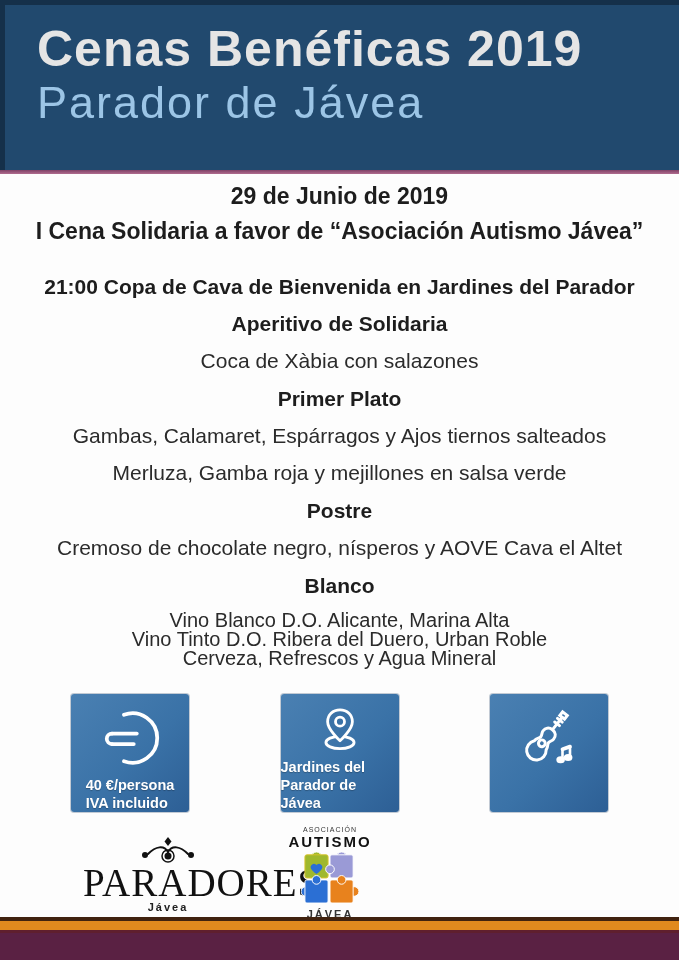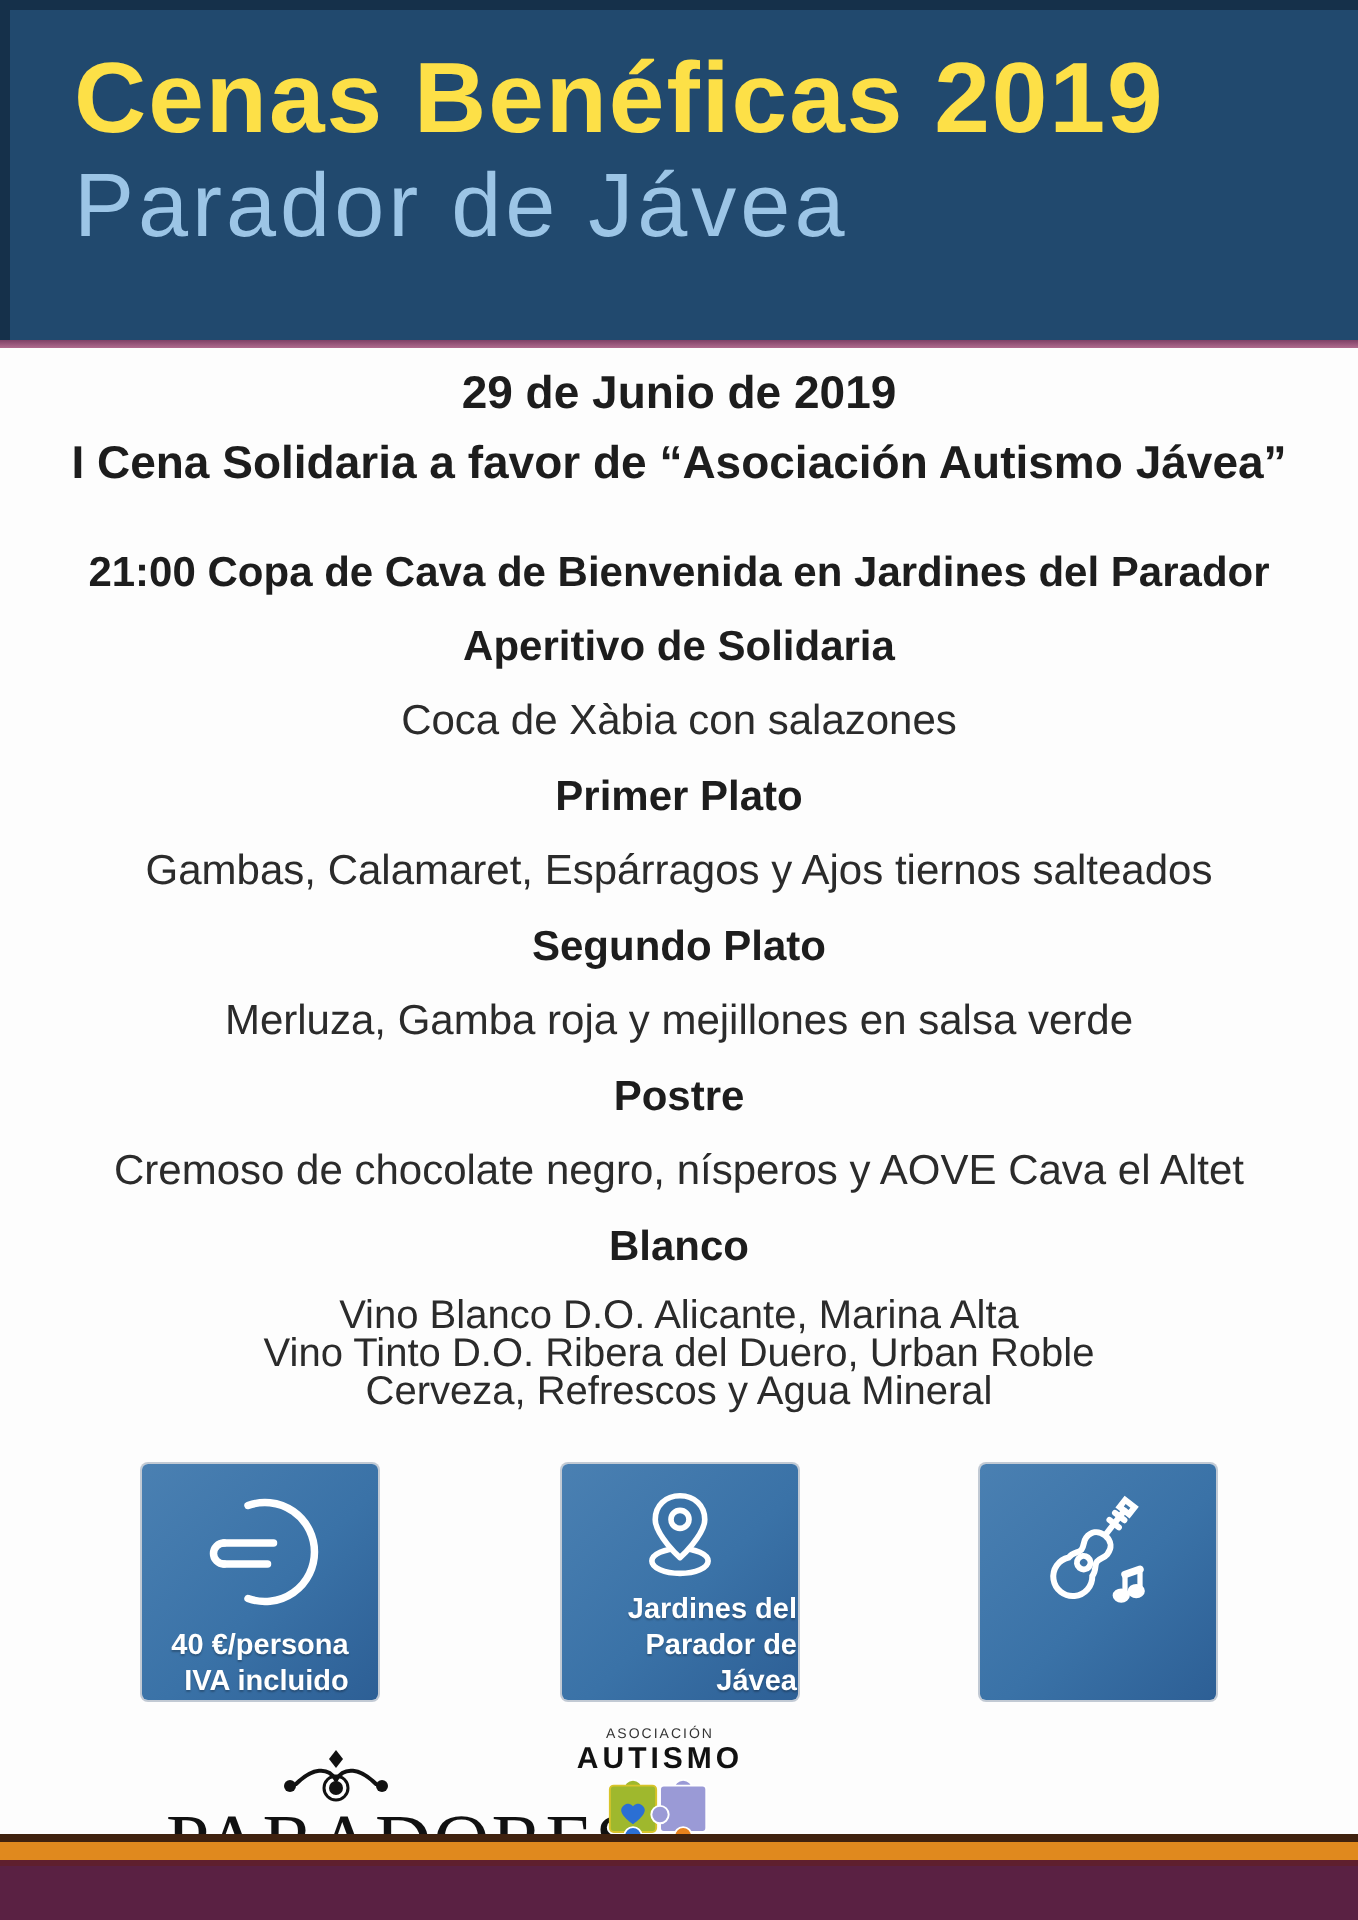--- a/index.html
+++ b/index.html
@@ -2,21 +2,21 @@
 <html><head>
 <meta charset="utf-8">
 <style>
   html,body{margin:0;padding:0;}
   body{font-family:"Liberation Sans",sans-serif;background:#888;}
   .poster{position:relative;width:679px;height:960px;background:#fdfdfd;overflow:hidden;margin:0 auto;}
 
   
   .header{height:170px;background:#21496e;border-top:5px solid #15304a;border-left:5px solid #15304a;
           box-sizing:border-box;padding:16px 0 0 32px;}
-  .header .title{color:#fde047;font-size:50px;font-weight:bold;letter-spacing:1px;line-height:56px;margin:0;}
+  .header .title{color:#e5e5e5;font-size:50px;font-weight:bold;letter-spacing:1px;line-height:56px;margin:0;}
   .header .subtitle{color:#9cc5e6;font-size:45px;font-weight:300;letter-spacing:2px;line-height:52px;margin:0;}
   .separator{height:4px;background:linear-gradient(#7e4166,#b06b8e);}
 
   
   .main{color:#1d1d1d;text-align:center;padding-top:4px;}
   .line{margin:2px;line-height:33px;}
   .b{font-weight:bold;}
   .date{font-size:23px;}
   .headline{font-size:23px;}
   .welcome{font-size:21px;margin-top:22px;}
@@ -25,21 +25,21 @@
   .bodega-item{font-size:20px;color:#2b2b2b;line-height:19px;margin:0;}
   .bodega-list{margin-top:8px;}
 
   
   .tiles{display:flex;justify-content:space-between;padding:0 71px;margin-top:26px;}
   .tile{width:118px;height:118px;border-radius:3px;
         background:linear-gradient(135deg,#4a80b2 0%,#3a72a7 55%,#2d5f95 100%);
         box-shadow:0 0 0 1px rgba(20,50,90,.25);
         display:flex;flex-direction:column;align-items:center;justify-content:flex-start;}
   .tile svg{margin-top:8px;}
-  .tile-label{color:#fff;font-weight:bold;font-size:14.5px;line-height:18px;text-align:right;
+  .tile-label{color:#fff;font-weight:bold;font-size:14.5px;line-height:18px;text-align:left;
               text-shadow:0 1px 1px rgba(0,0,0,.25);margin-top:2px;}
 
   
   .collab{display:flex;align-items:center;padding-left:45px;margin-top:14px;}
   .entidades{color:#7e9cb8;font-size:19px;line-height:24px;}
   .paradores{margin-left:38px;text-align:center;width:170px;color:#111;}
   .paradores .name{font-family:"Liberation Serif",serif;font-size:39px;letter-spacing:1px;line-height:30px;}
   .paradores .place{font-size:11px;font-weight:bold;letter-spacing:2px;margin-top:3px;color:#222;}
   .autismo{margin-left:34px;text-align:center;width:86px;color:#111;}
   .autismo .small{font-size:7px;letter-spacing:1px;color:#333;line-height:8px;}
@@ -68,21 +68,20 @@
     <p class="line b date">29 de Junio de 2019</p>
     <p class="line b headline">I Cena Solidaria a favor de “Asociación Autismo Jávea”</p>
     <p class="line b welcome">21:00 Copa de Cava de Bienvenida en Jardines del Parador</p>
 
     <p class="line b sec-title">Aperitivo de Solidaria</p>
     <p class="line sec-item">Coca de Xàbia con salazones</p>
 
     <p class="line b sec-title">Primer Plato</p>
     <p class="line sec-item">Gambas, Calamaret, Espárragos y Ajos tiernos salteados</p>
 
-    <p class="line b sec-title">Segundo Plato</p>
     <p class="line sec-item">Merluza, Gamba roja y mejillones en salsa verde</p>
 
     <p class="line b sec-title">Postre</p>
     <p class="line sec-item">Cremoso de chocolate negro, nísperos y AOVE Cava el Altet</p>
 
     <p class="line b sec-title">Blanco</p>
     <div class="bodega-list">
       <p class="bodega-item">Vino Blanco D.O. Alicante, Marina Alta</p>
       <p class="bodega-item">Vino Tinto D.O. Ribera del Duero, Urban Roble</p>
       <p class="bodega-item">Cerveza, Refrescos y Agua Mineral</p>

